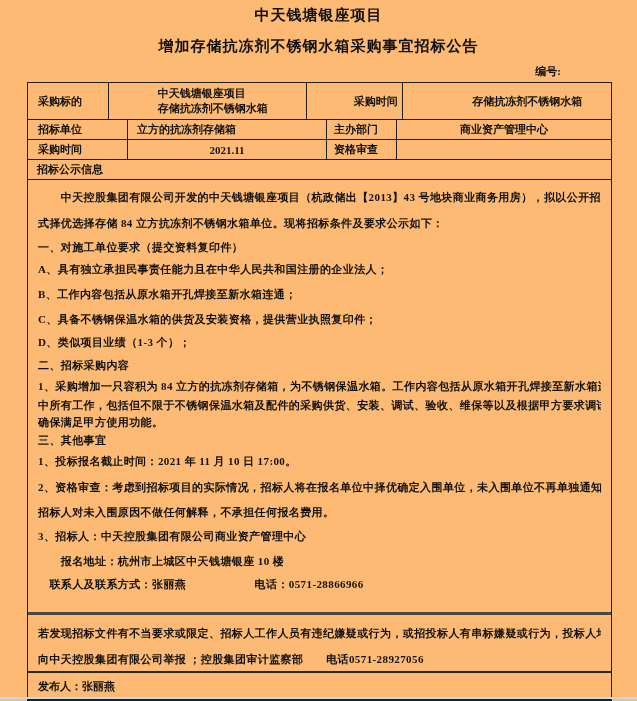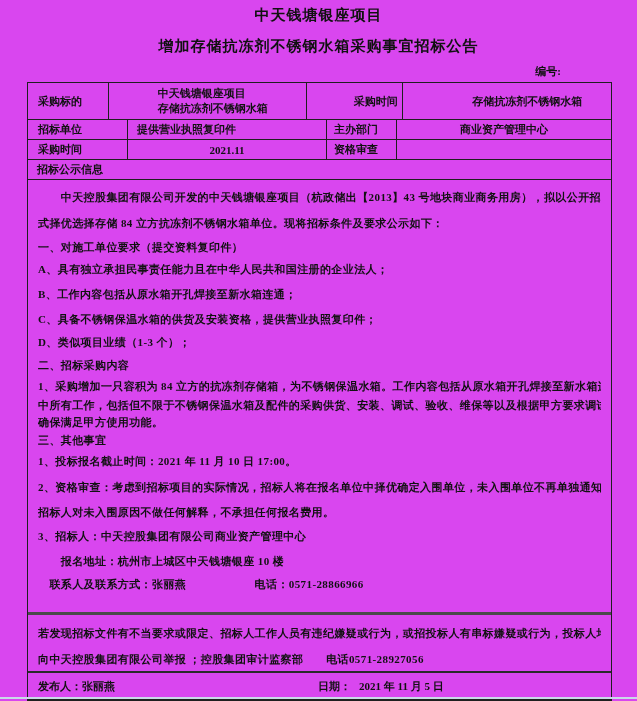--- a/index.html
+++ b/index.html
@@ -1,19 +1,19 @@
 <!DOCTYPE html>
 <html><head>
 <meta charset="utf-8">
 <style>
   html,body{margin:0;padding:0;background:#ffffff;}
   .page{
     position:relative;
     width:637px;height:701px;
-    background:#d946ef;
+    background:#fdba74;
     font-family:"Liberation Serif","DejaVu Serif",serif;
     font-weight:700;
     color:#111111;
     overflow:hidden;
   }
   .doc-title{position:absolute;top:6px;left:0;width:637px;text-align:center;
     font-size:15px;letter-spacing:1px;}
   .doc-subtitle{position:absolute;top:37px;left:0;width:637px;text-align:center;
     font-size:15px;letter-spacing:1px;}
   .serial{position:absolute;top:64px;right:76px;font-size:11px;}
@@ -71,21 +71,21 @@
       <div class="cell c2 twolines">
         <div>中天钱塘银座项目</div>
         <div>存储抗冻剂不锈钢水箱</div>
       </div>
       <div class="cell c3">采购时间</div>
       <div class="cell c4">存储抗冻剂不锈钢水箱</div>
     </div>
 
     <div class="trow r2">
       <div class="cell c1">招标单位</div>
-      <div class="cell c2">提供营业执照复印件</div>
+      <div class="cell c2">立方的抗冻剂存储箱</div>
       <div class="cell c3">主办部门</div>
       <div class="cell c4">商业资产管理中心</div>
     </div>
 
     <div class="trow r2">
       <div class="cell c1">采购时间</div>
       <div class="cell c2 c2-center">2021.11</div>
       <div class="cell c3">资格审查</div>
       <div class="cell c4"></div>
     </div>
@@ -114,24 +114,19 @@
     </div>
 
     <div class="report">
       <div class="ln">若发现招标文件有不当要求或限定、招标人工作人员有违纪嫌疑或行为，或招投标人有串标嫌疑或行为，投标人均可</div>
       <div class="ln">向中天控股集团有限公司举报 ；控股集团审计监察部　　电话0571-28927056</div>
     </div>
 
     <div class="footer-row">
       <span>发布人：</span>
         <span>张丽燕</span>
-      <span class="footer-date">
-        <span>日期：</span>
-          <span class="gap"></span>
-          <span>2021 年 11 月 5 日</span>
-      </span>
     </div>
 
   </div>
 
   <div class="edge-line"></div>
 
 </div>
 
 </body></html>

